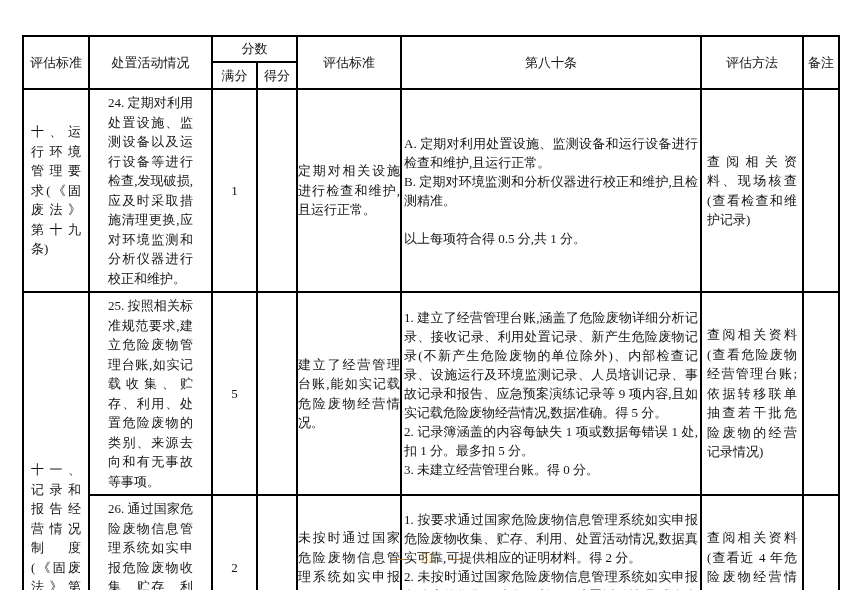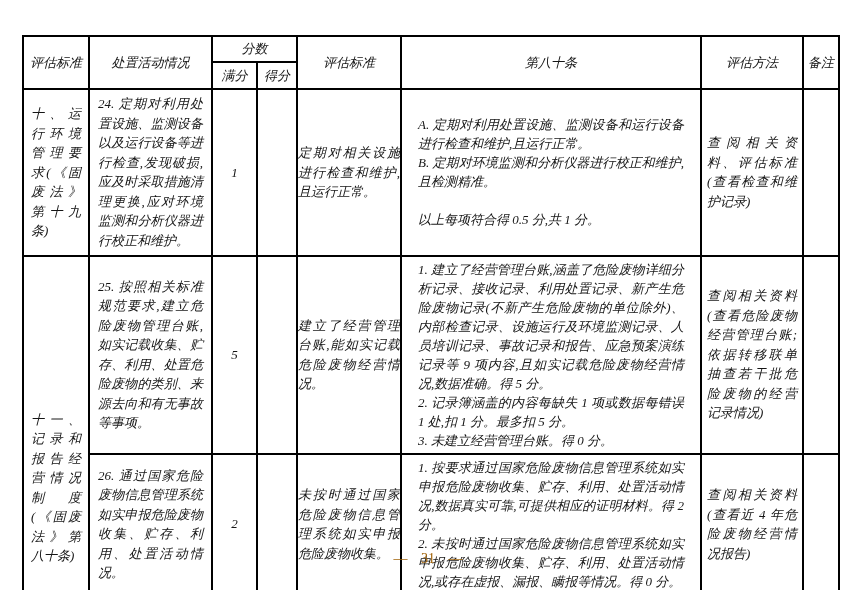--- a/index.html
+++ b/index.html
@@ -20,36 +20,35 @@
     table-layout: fixed;
   }
   .eval-table th, .eval-table td {
     border: 2px solid #000000;
     font-size: 13px;
     line-height: 19.5px;
     font-weight: normal;
     vertical-align: middle;
     padding: 3px 5px;
     overflow: hidden;
-    font-style: italic;
   }
   .eval-table th { text-align: center; padding: 2px 2px; }
 
   tr.h1 { height: 26px; }
   tr.h2 { height: 27px; }
   tr.r1 { height: 123px; }
   tr.r2 { height: 156px; }
   tr.r3 { height: 94px; }
   tr.r4 { height: 84px; }
 
   td.c-item     { text-align: justify; padding: 14px 7px; }
-  td.c-content  { text-align: justify; padding: 3px 8px; }
+  td.c-content  { text-align: justify; padding: 3px 18px; }
   td.c-num      { text-align: center; }
   td.c-standard { text-align: justify; padding: 3px 0; }
-  td.c-points   { text-align: justify; white-space: pre-line; padding: 3px 16px; line-height: 19px; }
+  td.c-points   { text-align: justify; white-space: pre-line; padding: 3px 2px; line-height: 19px; }
   td.c-method   { text-align: justify; padding: 3px 5px; }
   td.c-remark   { text-align: center; }
 
   .footer {
     position: absolute; left: 0; right: 0; top: 551px;
     text-align: center;
     font-size: 14px;
     color: #a16207;
     word-spacing: 10px;
   }
@@ -89,21 +88,21 @@
       <tr class="r1">
         <td class="c-item">十、运行环境管理要求(《固废法》第十九条)</td>
         <td class="c-content">24. 定期对利用处置设施、监测设备以及运行设备等进行检查,发现破损,应及时采取措施清理更换,应对环境监测和分析仪器进行校正和维护。</td>
         <td class="c-num">1</td>
         <td class="c-num"></td>
         <td class="c-standard">定期对相关设施进行检查和维护,且运行正常。</td>
         <td class="c-points">A. 定期对利用处置设施、监测设备和运行设备进行检查和维护,且运行正常。
 B. 定期对环境监测和分析仪器进行校正和维护,且检测精准。
 
 以上每项符合得 0.5 分,共 1 分。</td>
-        <td class="c-method">查阅相关资料、评估标准(查看检查和维护记录)</td>
+        <td class="c-method">查阅相关资料、现场核查(查看检查和维护记录)</td>
         <td class="c-remark"></td>
       </tr>
       <tr class="r2">
         <td class="c-item" rowspan="3">十一、记录和报告经营情况制度(《固废法》第八十条)</td>
         <td class="c-content">25. 按照相关标准规范要求,建立危险废物管理台账,如实记载收集、贮存、利用、处置危险废物的类别、来源去向和有无事故等事项。</td>
         <td class="c-num">5</td>
         <td class="c-num"></td>
         <td class="c-standard">建立了经营管理台账,能如实记载危险废物经营情况。</td>
         <td class="c-points">1. 建立了经营管理台账,涵盖了危险废物详细分析记录、接收记录、利用处置记录、新产生危险废物记录(不新产生危险废物的单位除外)、内部检查记录、设施运行及环境监测记录、人员培训记录、事故记录和报告、应急预案演练记录等 9 项内容,且如实记载危险废物经营情况,数据准确。得 5 分。
 2. 记录簿涵盖的内容每缺失 1 项或数据每错误 1 处,扣 1 分。最多扣 5 分。

